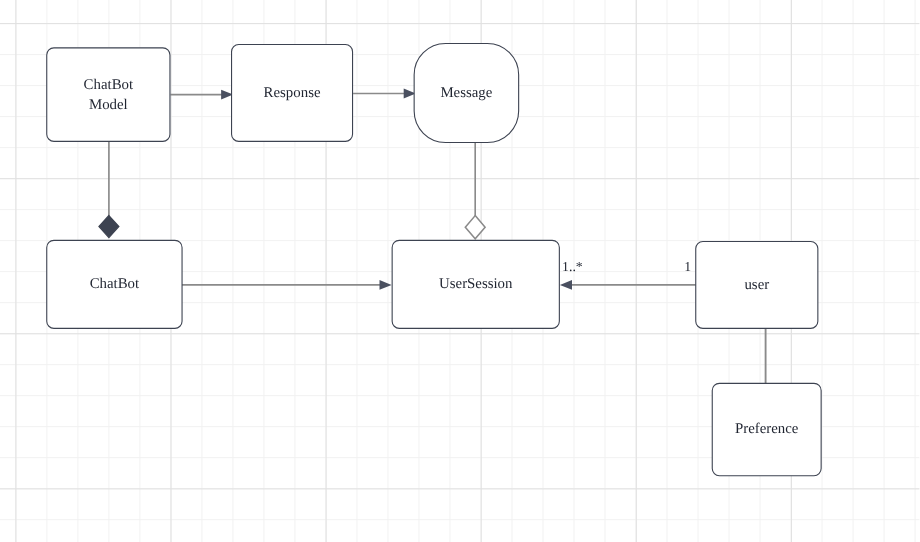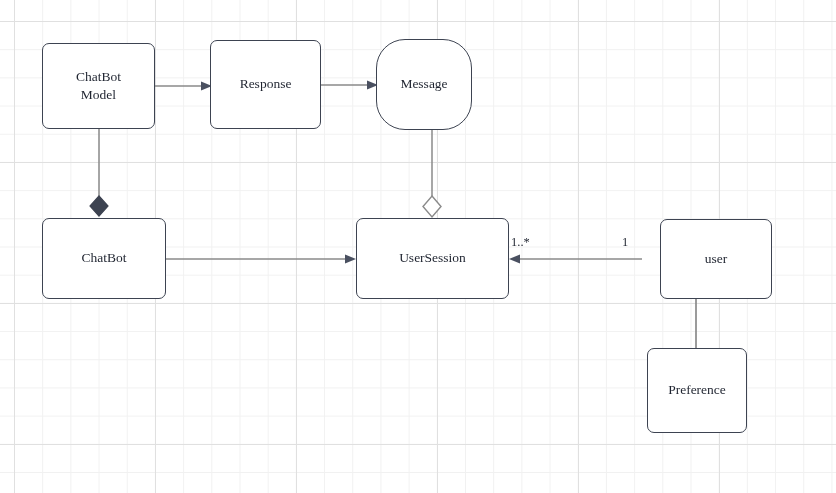--- a/index.html
+++ b/index.html
@@ -128,21 +128,21 @@
   </div>
 
   <div class="node" style="left:42px; top:218px; width:124px; height:81px;">
     <span>ChatBot</span>
   </div>
 
   <div class="node" style="left:356px; top:218px; width:153px; height:81px;">
     <span>UserSession</span>
   </div>
 
-  <div class="node" style="left:660px; top:219px; width:112px; height:80px;text-align:right;">
+  <div class="node" style="left:632px; top:219px; width:112px; height:80px;text-align:right;">
     <span>user</span>
   </div>
 
   <div class="node" style="left:647px; top:348px; width:100px; height:85px;">
     <span>Preference</span>
   </div>
 
 </div>
 
 </body></html>

